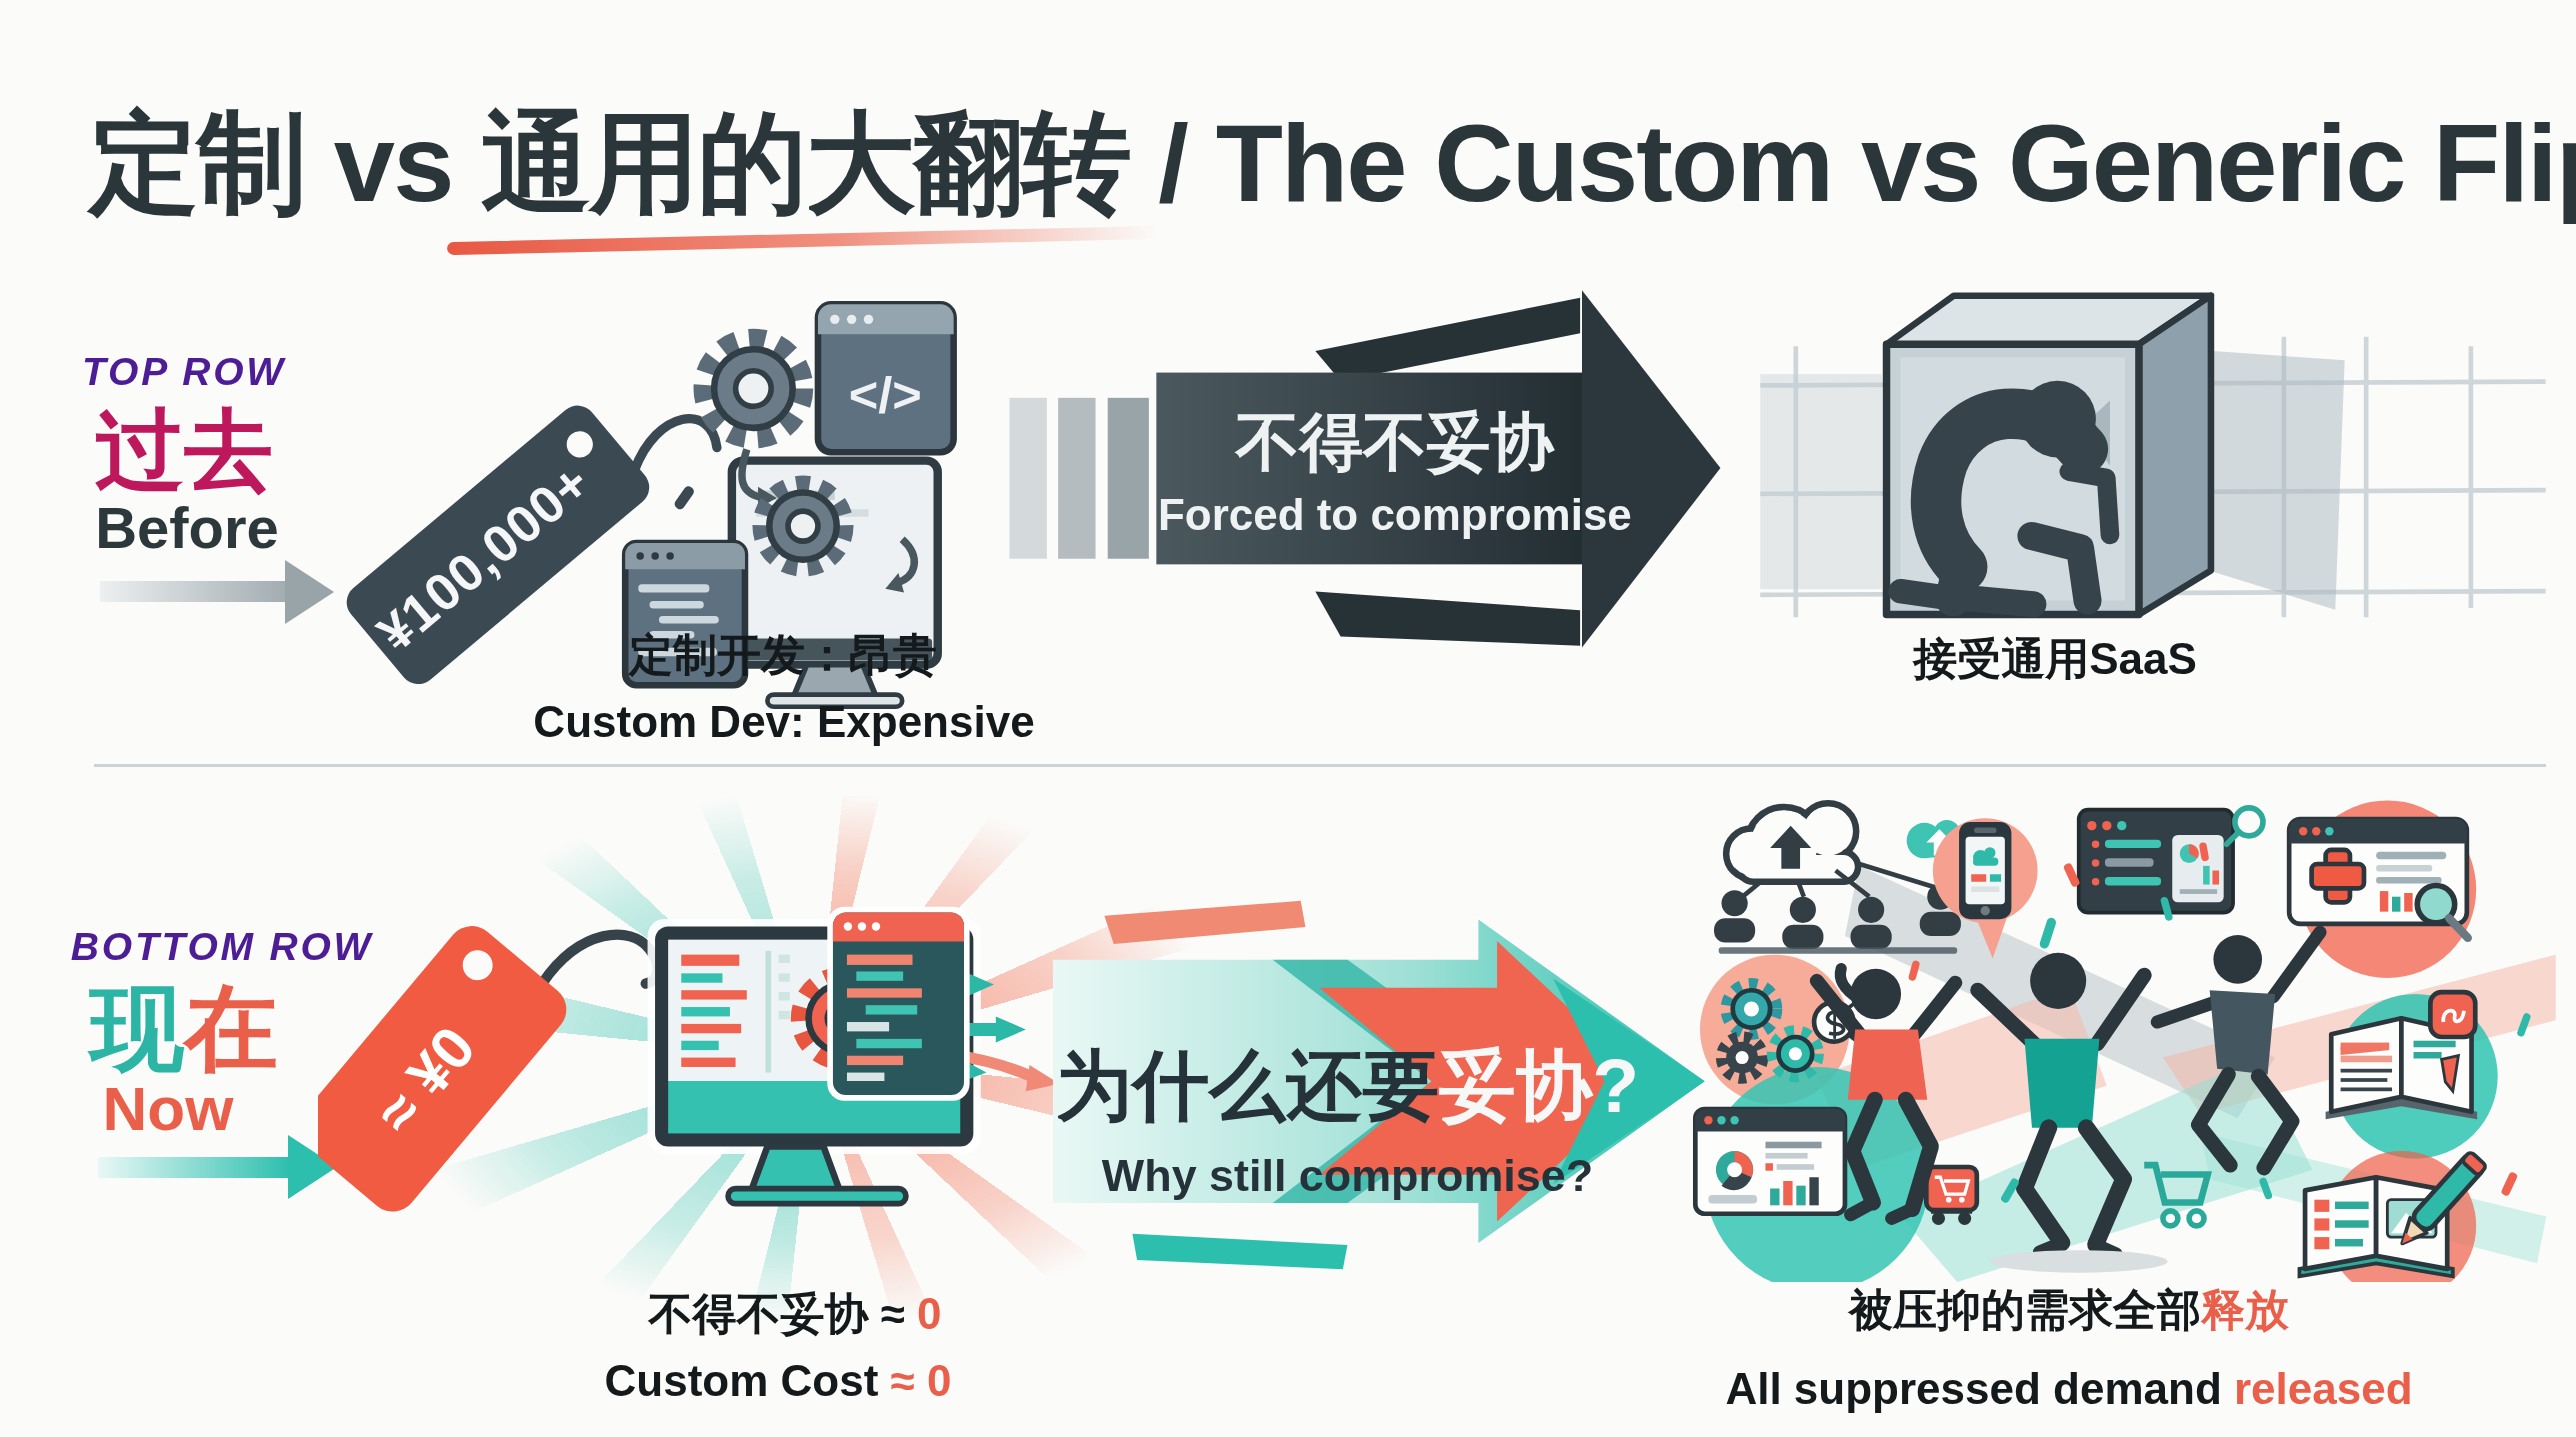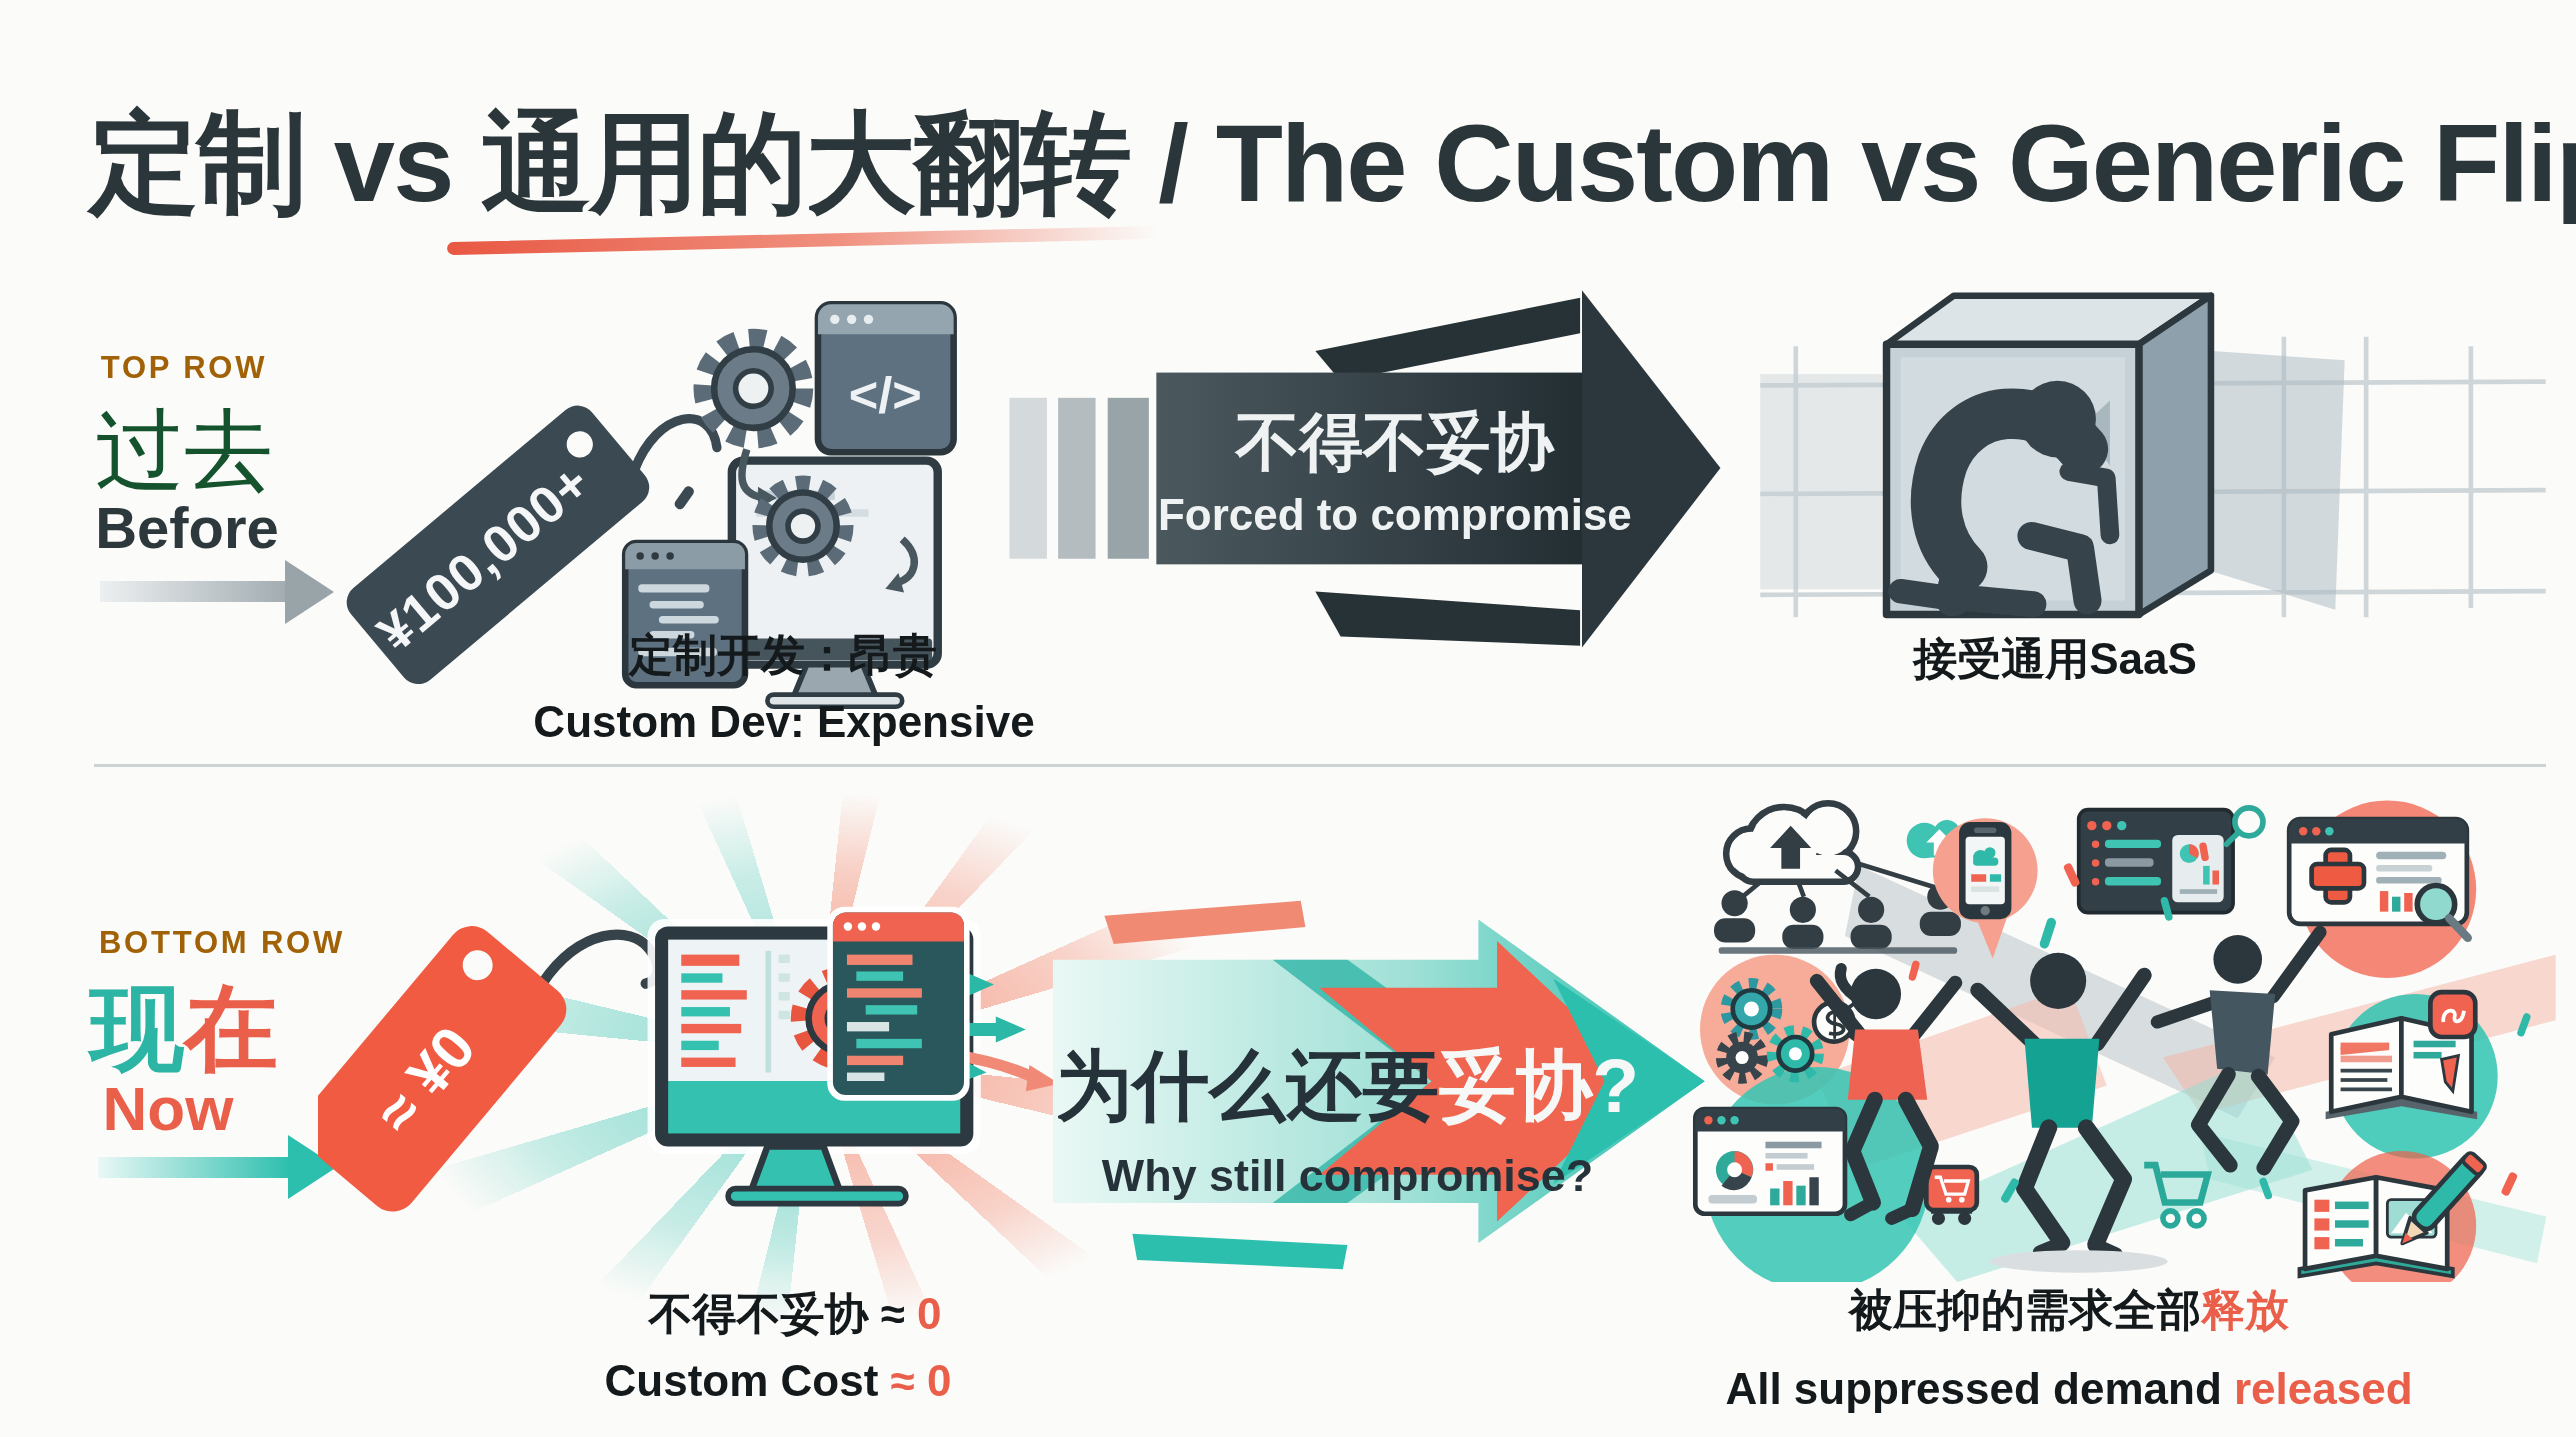--- a/index.html
+++ b/index.html
@@ -8,22 +8,22 @@
   .abs{position:absolute;}
   .nowrap{white-space:nowrap;}
   .ctr{transform:translateX(-50%);text-align:center;}
   .title{left:89px;top:90px;font-size:110px;font-weight:700;letter-spacing:-1.9px;color:#2b363a;}
   .underline{height:13px;border-radius:9.4px;}
   .u-teal{left:89px;top:238px;width:201px;transform:rotate(-2deg);
           background:linear-gradient(90deg,#0ea violet,#0ea08c 0%,#63c9ba 55%,rgba(127,211,198,0) 100%);}
   .u-coral{left:447px;top:234px;width:711px;transform:rotate(-1.3deg);
           background:linear-gradient(90deg,#e85843 0%,#f0907f 55%,rgba(240,144,127,0) 100%);}
   .divider{left:94px;top:764px;width:2452px;height:2.8px;background:#ccd3d5;}
-  .rowlabel{font-size:31px;font-weight:600;letter-spacing:2.8px;color:#a16207;}
-  .period-zh{font-size:89px;font-weight:400;color:#14532d;}
+  .rowlabel{font-size:39px;font-weight:600;letter-spacing:2.8px;color:#4c1d95;font-style:italic;}
+  .period-zh{font-size:89px;font-weight:700;color:#be185d;}
   .period-en{font-size:58px;font-weight:700;color:#2c383c;}
   .arrow-shaft{height:20.6px;}
   .tri{width:0;height:0;}
   .cap-zh{font-size:44px;font-weight:700;color:#14191c;line-height:1;}
   .cap-en{font-size:44px;font-weight:700;color:#14191c;line-height:1;}
   .teal{color:#2cb5a4;} .coral{color:#ea5f4a;}
   .burst{left:403px;top:796px;width:824px;height:524px;
     background:conic-gradient(from 6deg at 50% 50%,
       rgba(244,148,126,.8) 0 2.2%, transparent 2.2% 8.3%,
       rgba(244,148,126,.7) 8.3% 10.5%, transparent 10.5% 16.6%,

